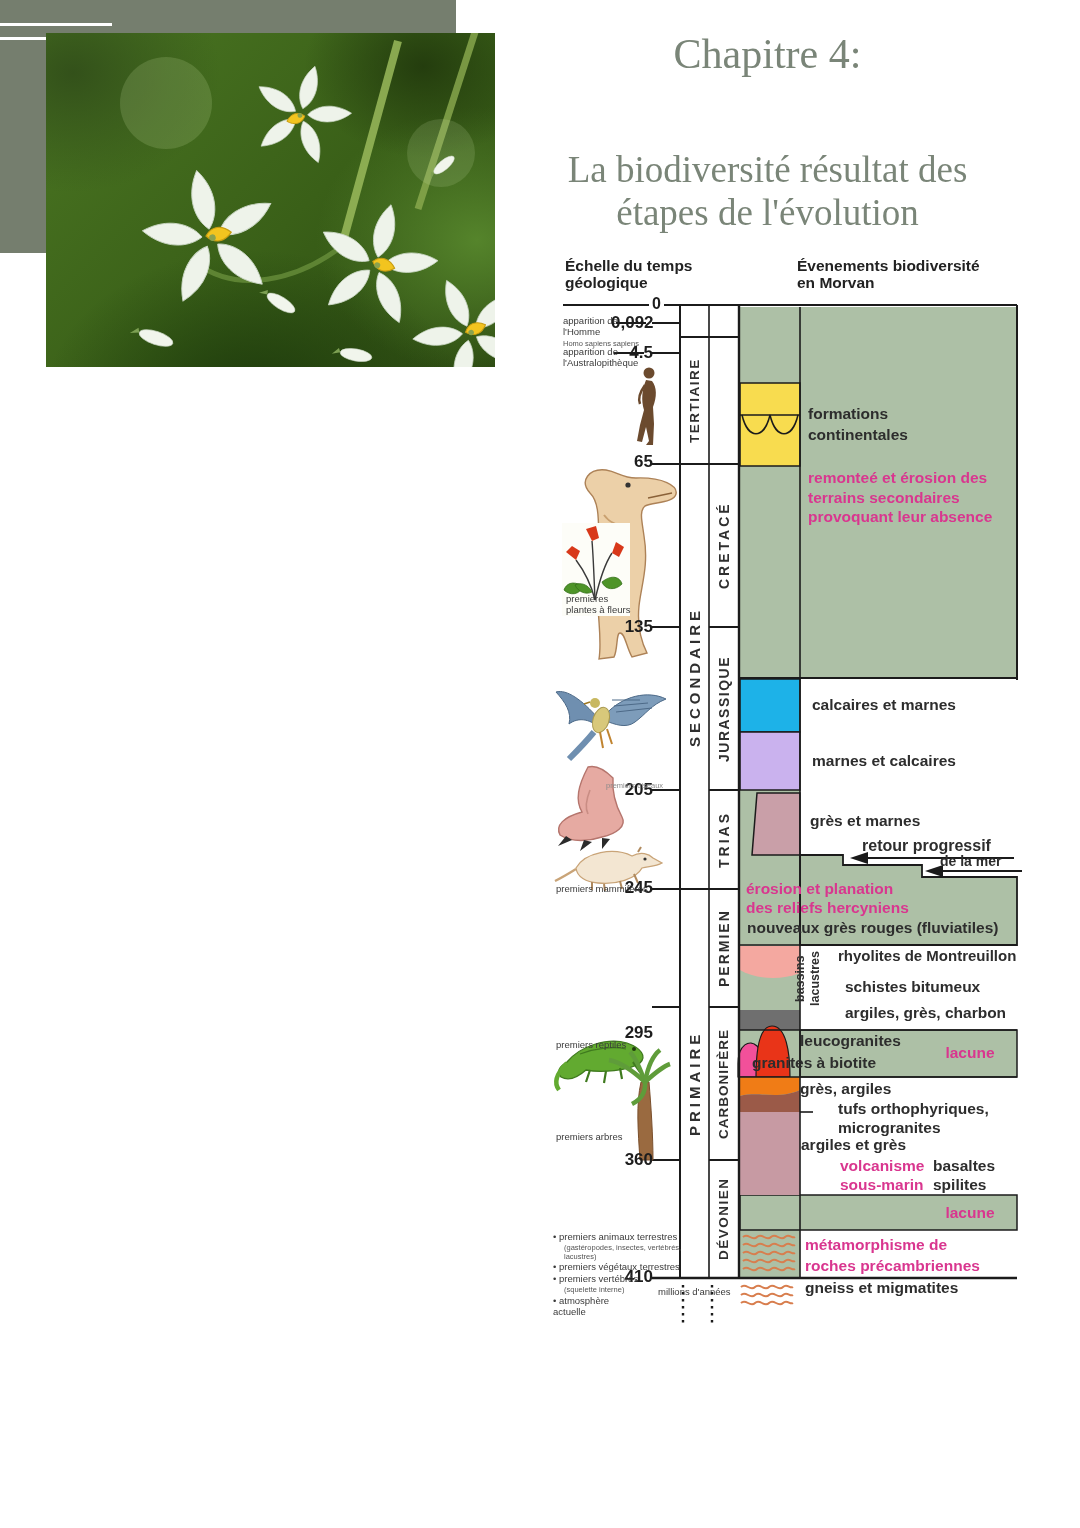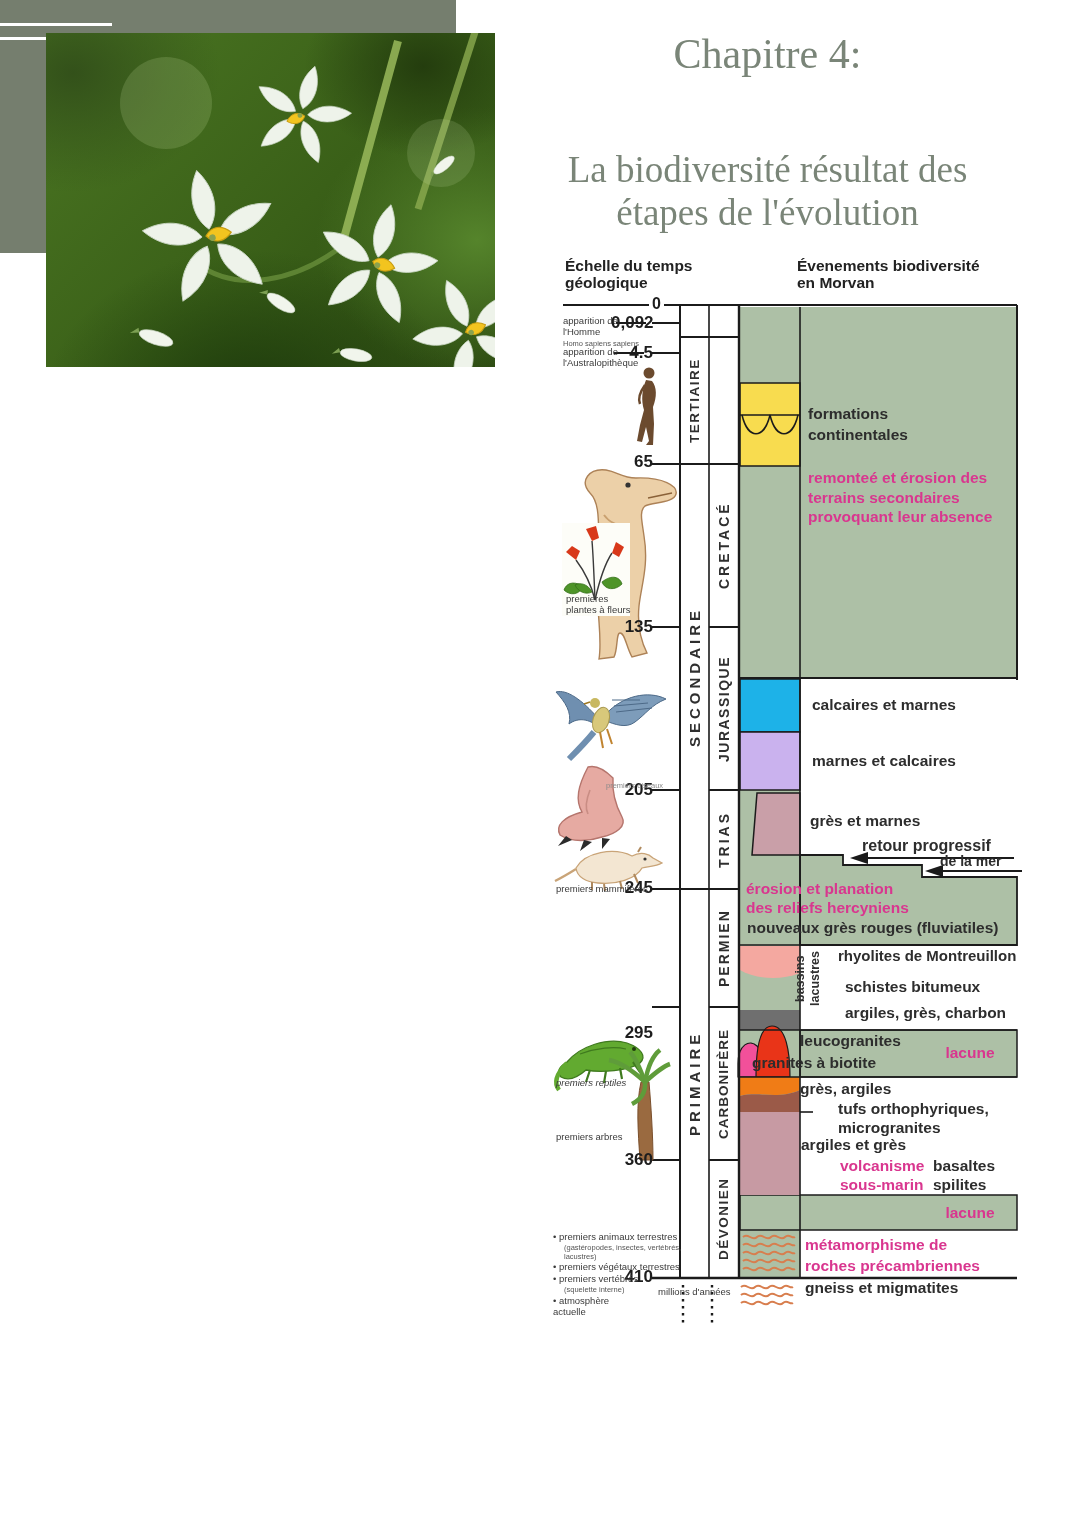--- a/index.html
+++ b/index.html
@@ -303,21 +303,21 @@
 
   <div class="abs t-small pre" style="left:563px;top:315px;">apparition de
 l'Homme</div>
   <div class="abs t-tiny" style="left:563px;top:339px;">Homo sapiens sapiens</div>
   <div class="abs t-small pre" style="left:563px;top:346px;">apparition de
 l'Australopithèque</div>
   <div class="abs t-small pre" style="left:566px;top:593px;">premieres
 plantes à fleurs</div>
   <div class="abs t-tiny" style="left:562px;top:781px;color:#8a8a8a;padding-left:44px;">premiers oiseaux</div>
   <div class="abs t-small" style="left:556px;top:883px;">premiers mammifères</div>
-  <div class="abs t-small" style="left:556px;top:1077px;font-style:italic;">premiers reptiles</div>
+  <div class="abs t-small" style="left:556px;top:1039px;">premiers reptiles</div>
   <div class="abs t-small" style="left:556px;top:1131px;">premiers arbres</div>
   <div class="abs t-small" style="left:553px;top:1231px;">• premiers animaux terrestres</div>
   <div class="abs t-tiny pre" style="left:564px;top:1243px;">(gastéropodes, insectes, vertébrés,
 lacustres)</div>
   <div class="abs t-small" style="left:553px;top:1261px;">• premiers végétaux terrestres</div>
   <div class="abs t-small" style="left:553px;top:1273px;">• premiers vertébrés</div>
   <div class="abs t-tiny" style="left:564px;top:1285px;">(squelette interne)</div>
   <div class="abs t-small pre" style="left:553px;top:1295px;">• atmosphère
   actuelle</div>
 

